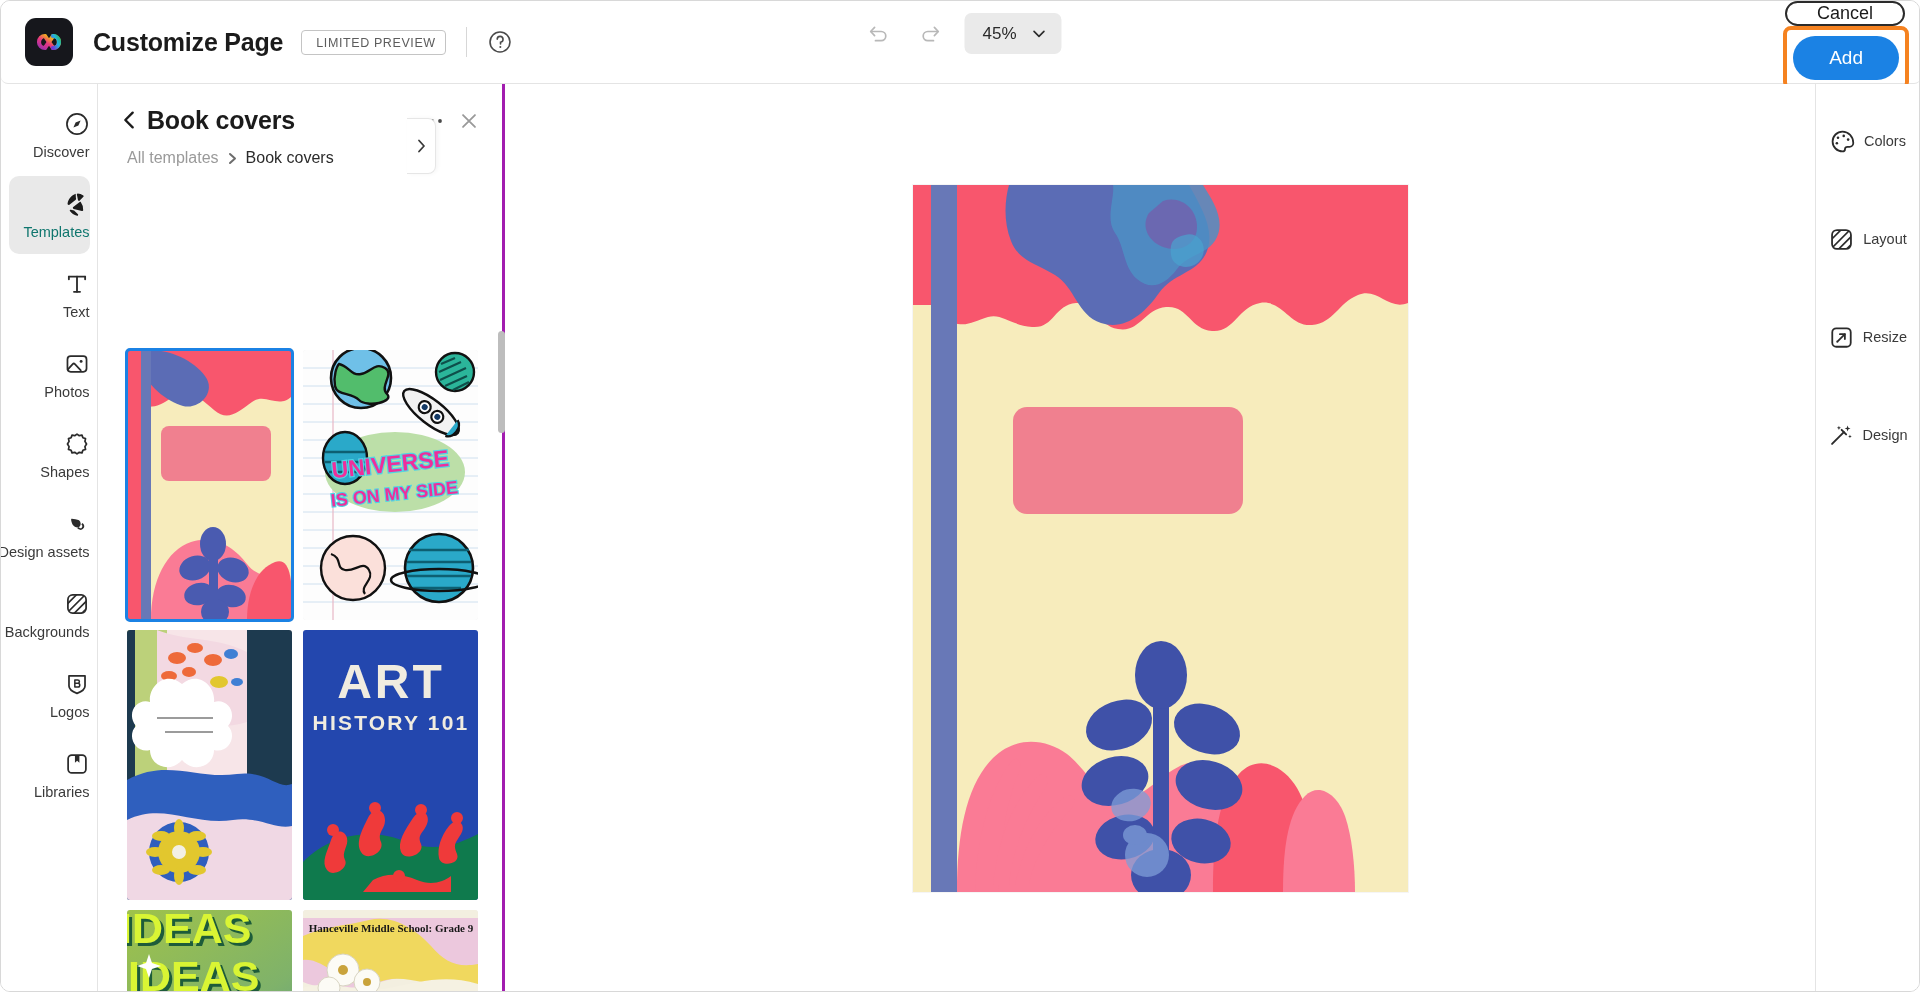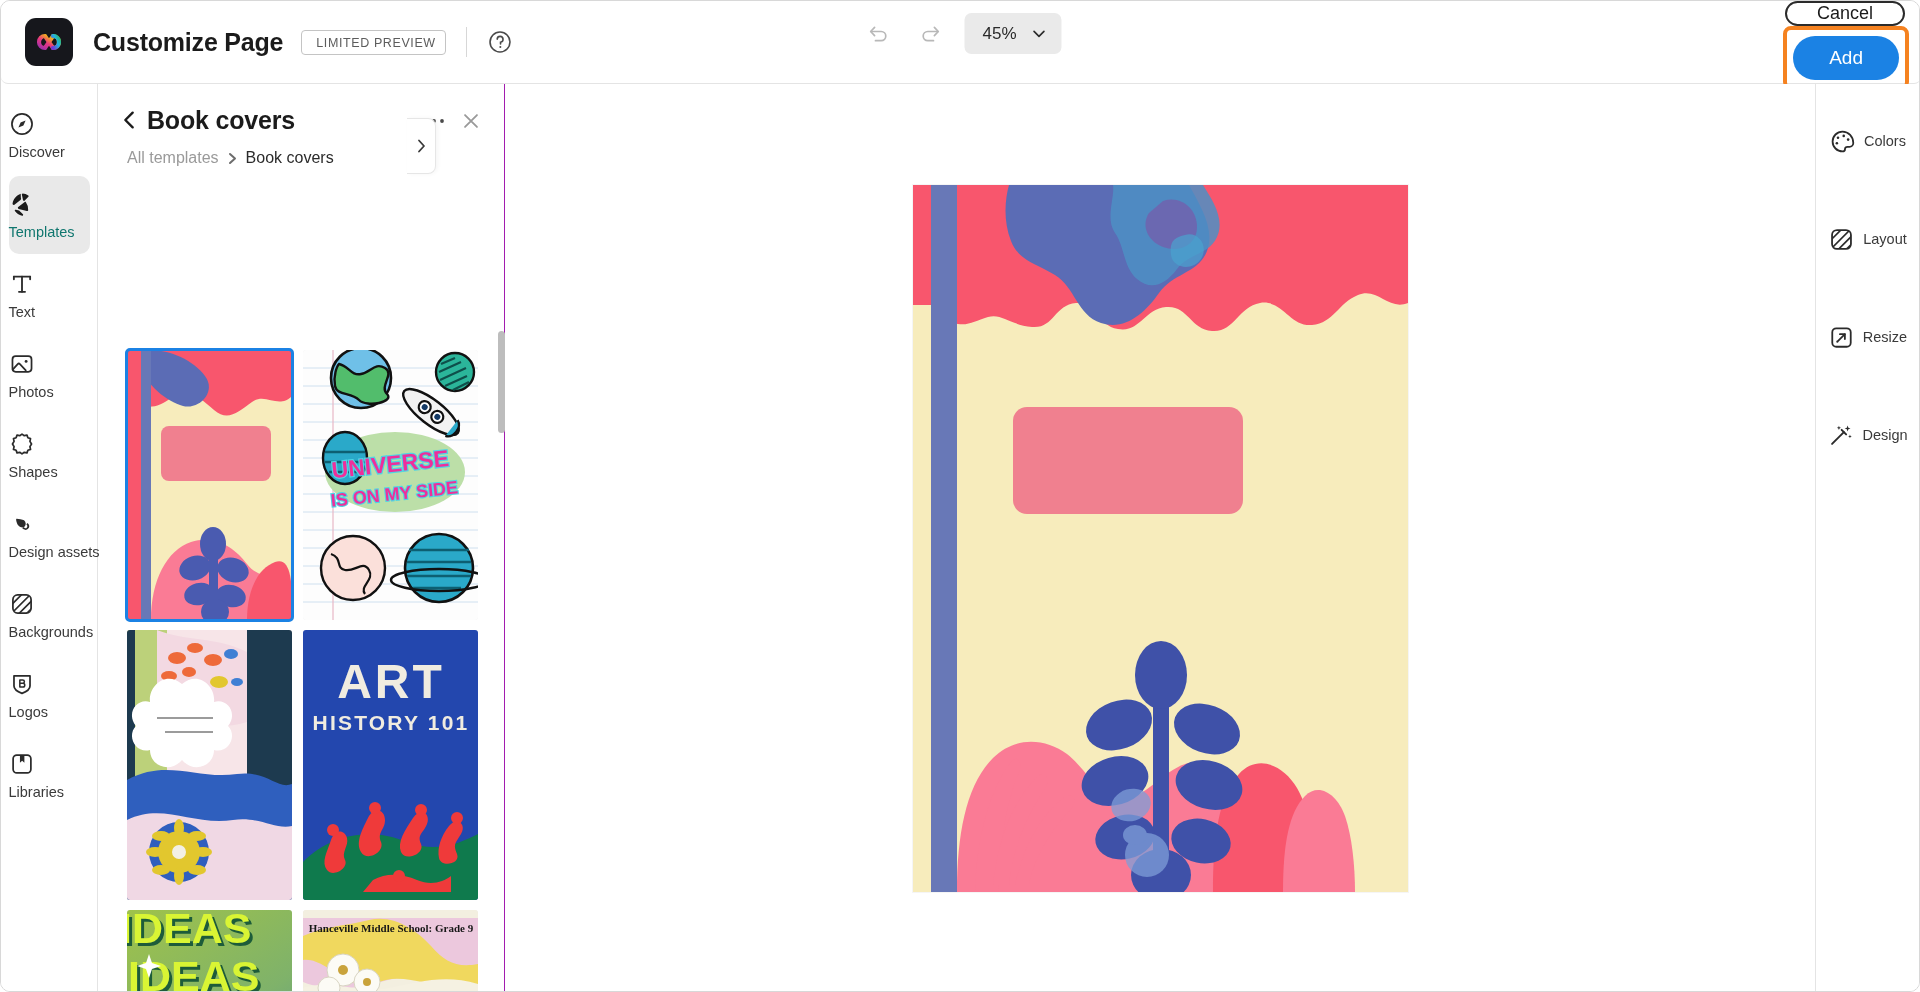--- a/index.html
+++ b/index.html
@@ -110,36 +110,36 @@
     background: #ffffff;
     border-right: 1px solid #e4e4e4;
     padding-top: 12px;
     display: flex; flex-direction: column; align-items: center;
   }
   .rail-item {
     width: 81px; height: 78px;
     margin-bottom: 2px;
     border-radius: 10px;
     display: flex; flex-direction: column;
-    align-items: flex-start; justify-content: center;
+    align-items: flex-end; justify-content: center;
     gap: 7px; cursor: pointer;
   }
   .rail-item.active { background: #e9e9e9; }
   .rail-label {
     font-size: 14.5px; color: #3a3a3a;
     white-space: nowrap;
   }
   .rail-item.active .rail-label { color: #0f766e; font-weight: 500; }
 
   
   .panel {
     position: absolute; top: 83px; left: 98px;
     width: 406px; height: 909px;
     background: #ffffff;
-    border-right: 1px solid #a21caf;
+    border-right: 3px solid #a21caf;
   }
   .panel-head {
     display: flex; align-items: center;
     padding: 22px 22px 0 22px;
   }
   .back-chevron {
     font-size: 26px; color: #1b1b1b; font-weight: bold;
     line-height: 1; margin-right: 10px; cursor: pointer;
     margin-top: -2px;
   }

